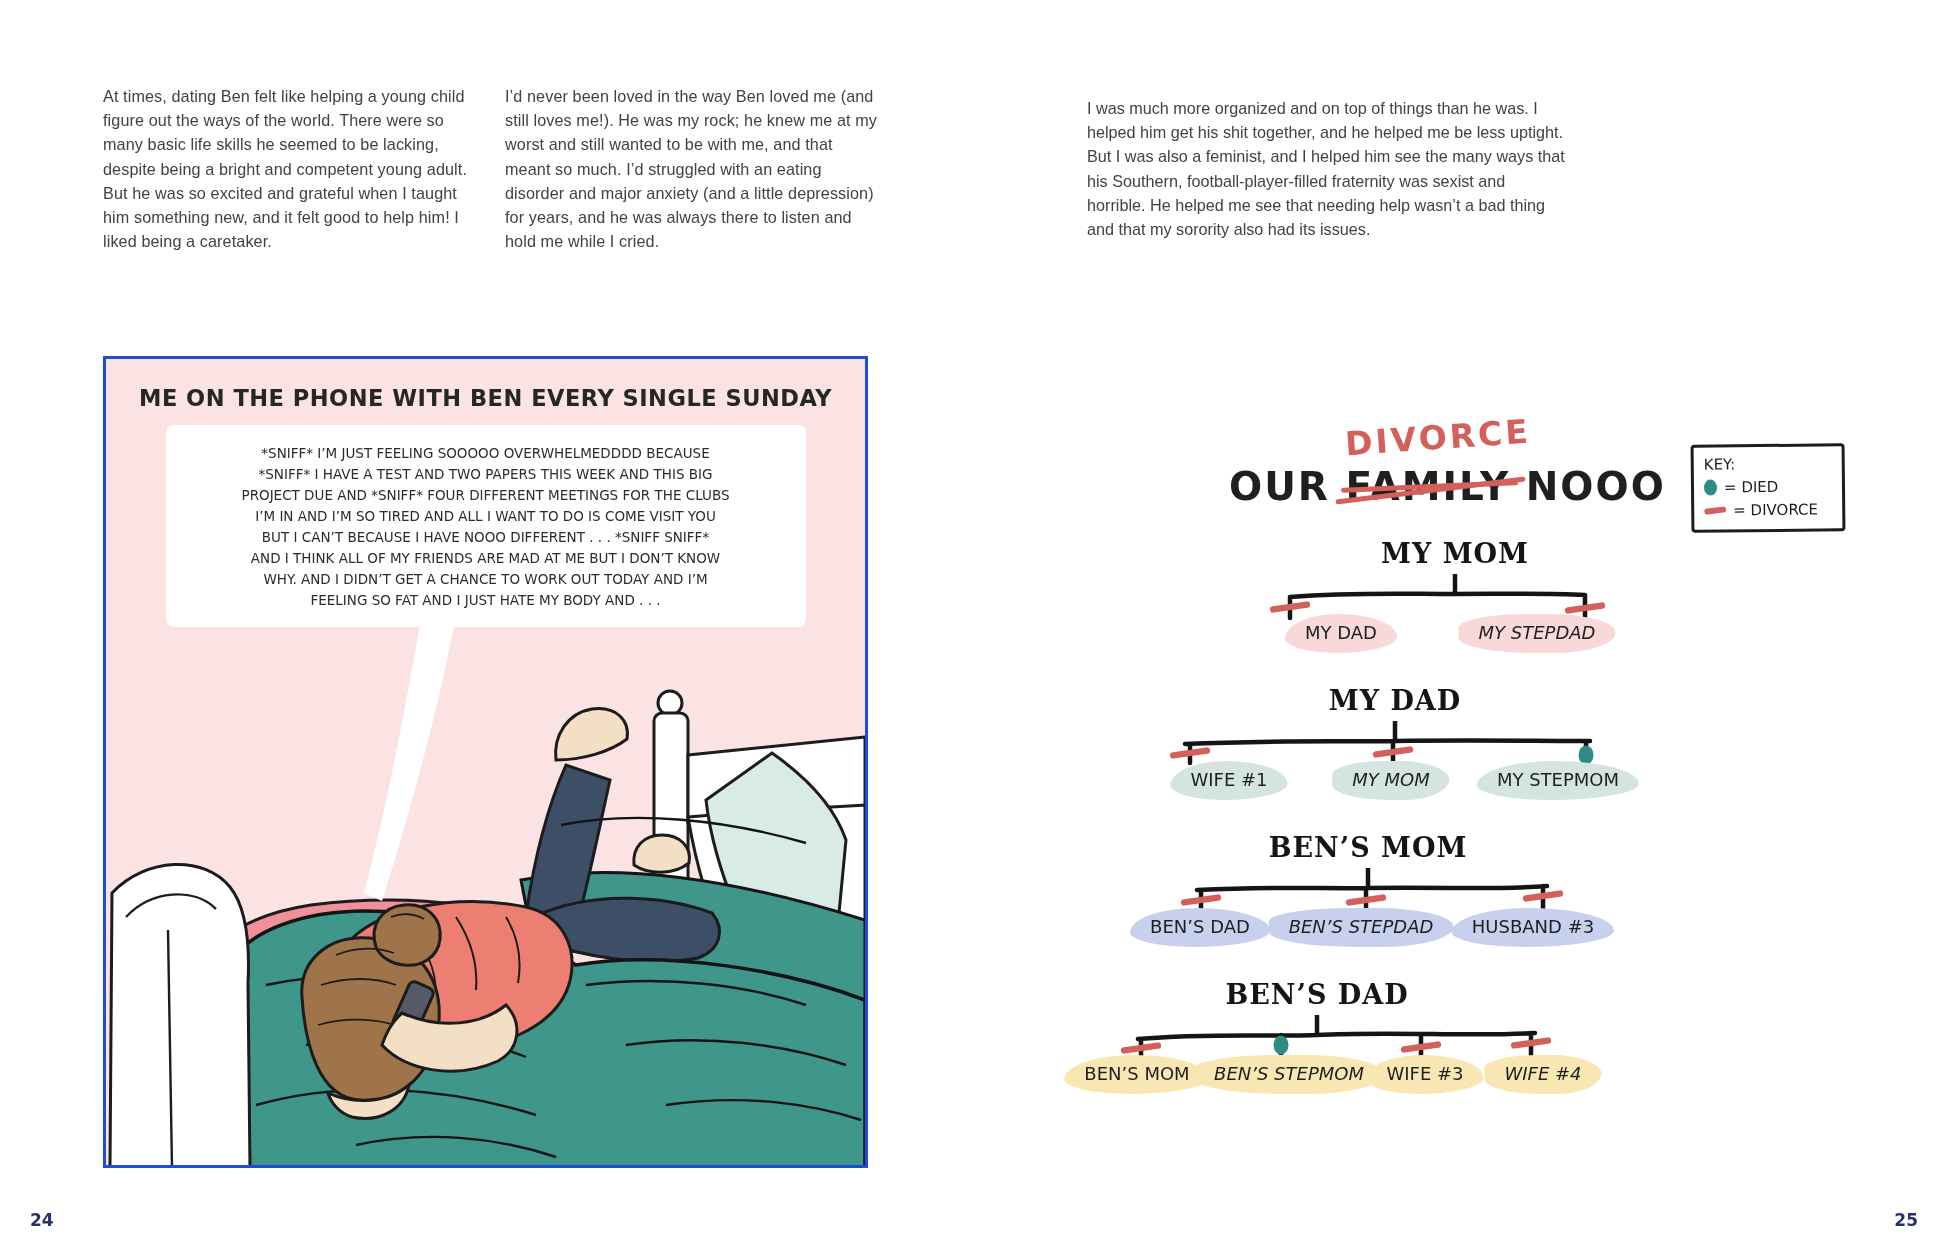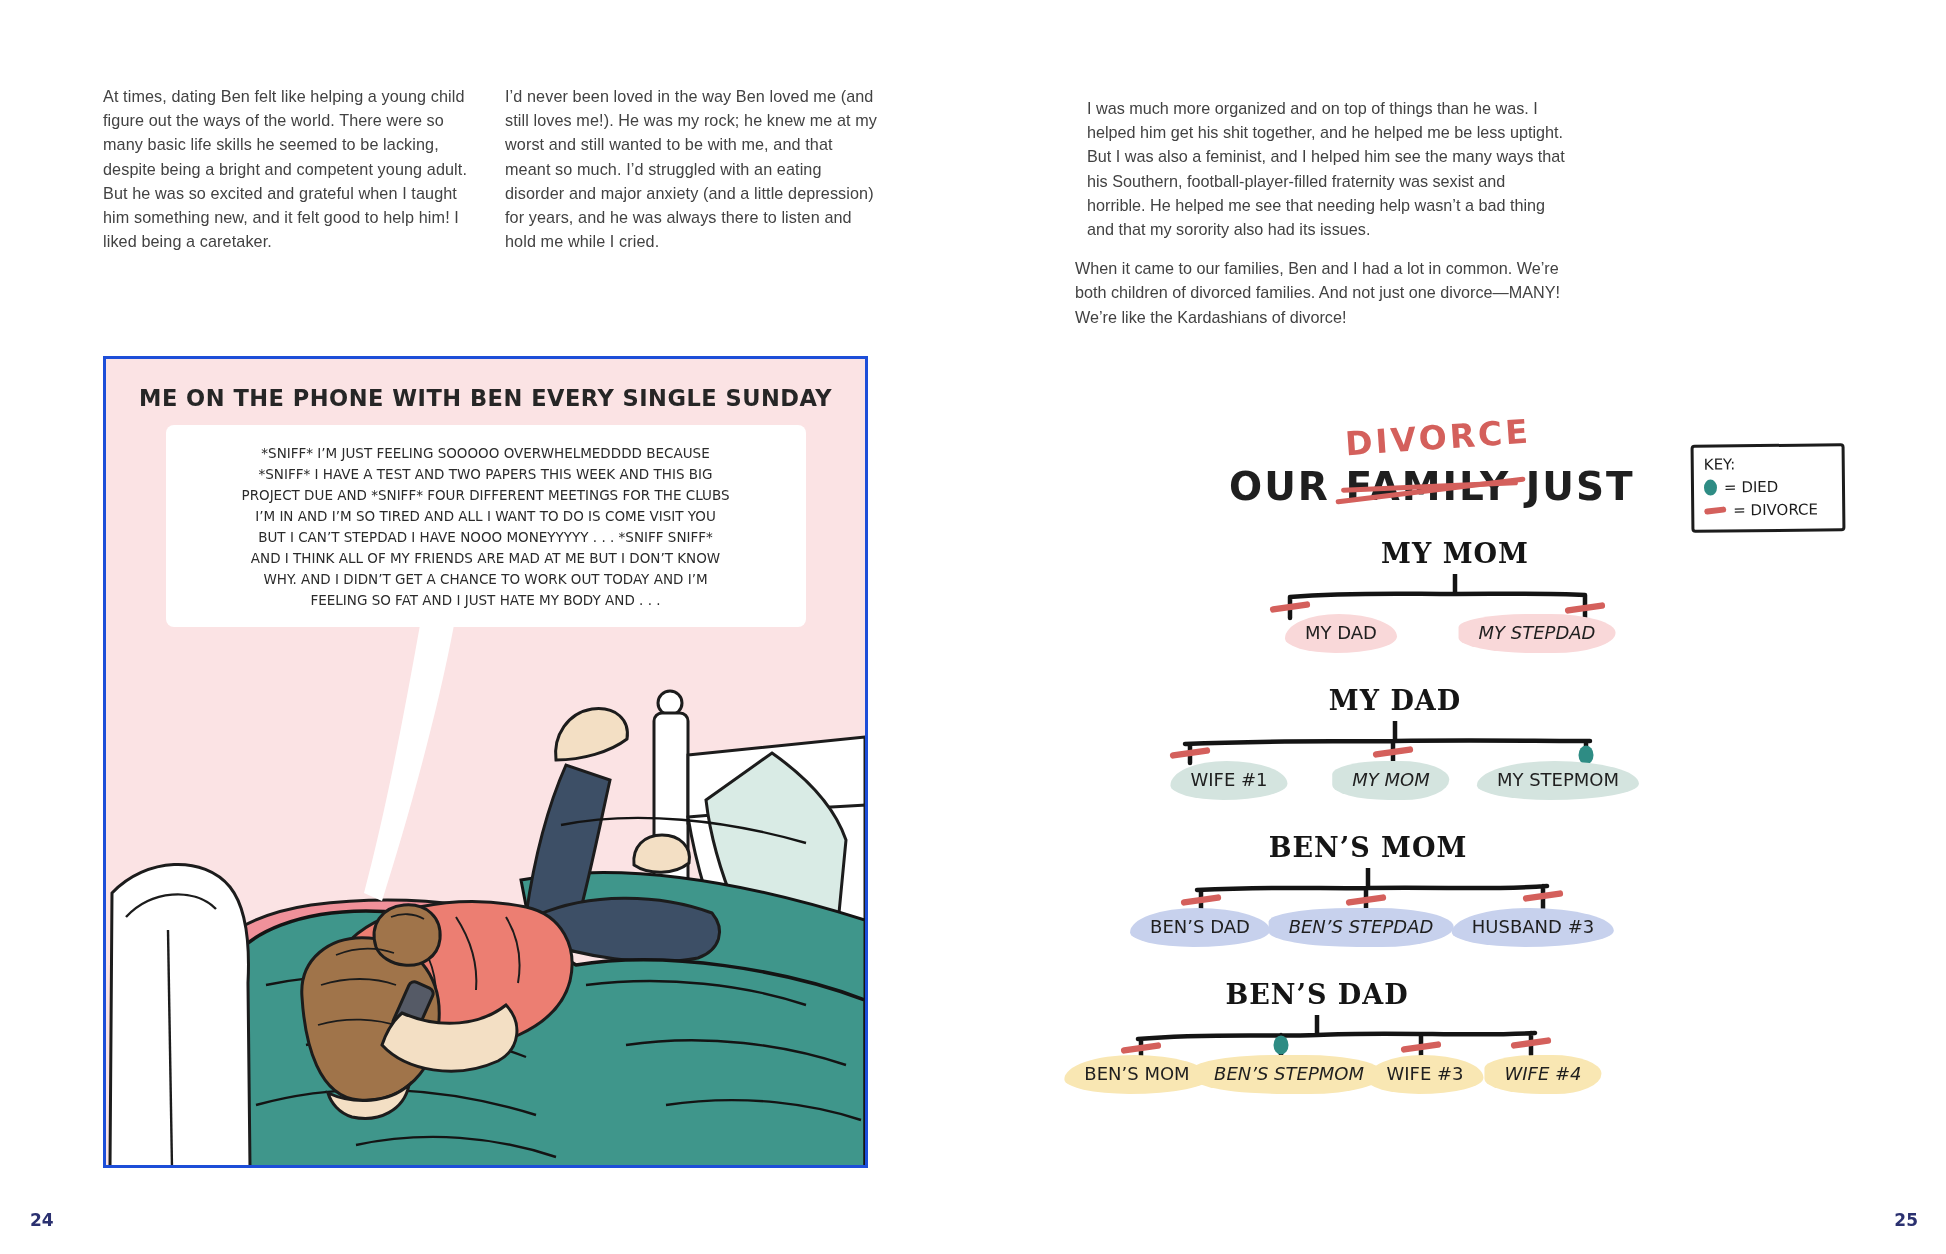--- a/index.html
+++ b/index.html
@@ -76,21 +76,21 @@
     </div>
 
     <div class="comic-panel">
       <div class="comic-title">ME ON THE PHONE WITH BEN EVERY SINGLE SUNDAY</div>
 
       <div class="bubble">
           <div class="line">*SNIFF* I’M JUST FEELING SOOOOO OVERWHELMEDDDD BECAUSE</div>
           <div class="line">*SNIFF* I HAVE A TEST AND TWO PAPERS THIS WEEK AND THIS BIG</div>
           <div class="line">PROJECT DUE AND *SNIFF* FOUR DIFFERENT MEETINGS FOR THE CLUBS</div>
           <div class="line">I’M IN AND I’M SO TIRED AND ALL I WANT TO DO IS COME VISIT YOU</div>
-          <div class="line">BUT I CAN’T STEPDAD I HAVE NOOO MONEYYYYY . . . *SNIFF SNIFF*</div>
+          <div class="line">BUT I CAN’T BECAUSE I HAVE NOOO DIFFERENT . . . *SNIFF SNIFF*</div>
           <div class="line">AND I THINK ALL OF MY FRIENDS ARE MAD AT ME BUT I DON’T KNOW</div>
           <div class="line">WHY. AND I DIDN’T GET A CHANCE TO WORK OUT TODAY AND I’M</div>
           <div class="line">FEELING SO FAT AND I JUST HATE MY BODY AND . . .</div>
         </div>
 
       <svg class="bed-svg" viewBox="0 0 759 543">
 
         <circle cx="564" cy="78" r="12" fill="#fff" stroke="#1c1c1c" stroke-width="3"></circle>
         <rect x="548" y="88" width="34" height="215" rx="8" fill="#fff" stroke="#1c1c1c" stroke-width="3"></rect>
         <path d="M582,130 L759,112 L759,185 L582,198 Z" fill="#fff" stroke="#1c1c1c" stroke-width="3"></path>
@@ -145,31 +145,30 @@
         <path d="M62,305 L66,543" stroke="#1c1c1c" stroke-width="2.4" fill="none"></path>
       </svg>
     </div>
 
     <div class="pagenum pn-left">24</div>
   </div>
 
   <div class="page page-right">
     <div class="rp-text">
       <p style="margin:12px">I was much more organized and on top of things than he was. I helped him get his shit together, and he helped me be less uptight. But I was also a feminist, and I helped him see the many ways that his Southern, football-player-filled fraternity was sexist and horrible. He helped me see that needing help wasn’t a bad thing and that my sorority also had its issues.</p>
-      <p class="para2" style="margin-bottom:0">When it came to our families, Ben and I had a lot in common. We’re both children of divorced families. And not just one divorce—MANY! We’re like the Kardashians of divorce!</p>
     </div>
 
     <div class="tree">
 
       <div class="tree-title-row">
         <div class="title-overlay">DIVORCE</div>
         <div class="tree-title">
           <span>OUR</span>
           <span class="struck">FAMILY</span>
-          <span>JUST</span>
+          <span>NOOO</span>
         </div>
         <div class="key-box">
           <div>KEY:</div>
           <div class="key-row">
             <span class="key-dot"></span>
             <span>= DIED</span>
           </div>
           <div class="key-row">
             <span class="key-dash"></span>
             <span>= DIVORCE</span>

